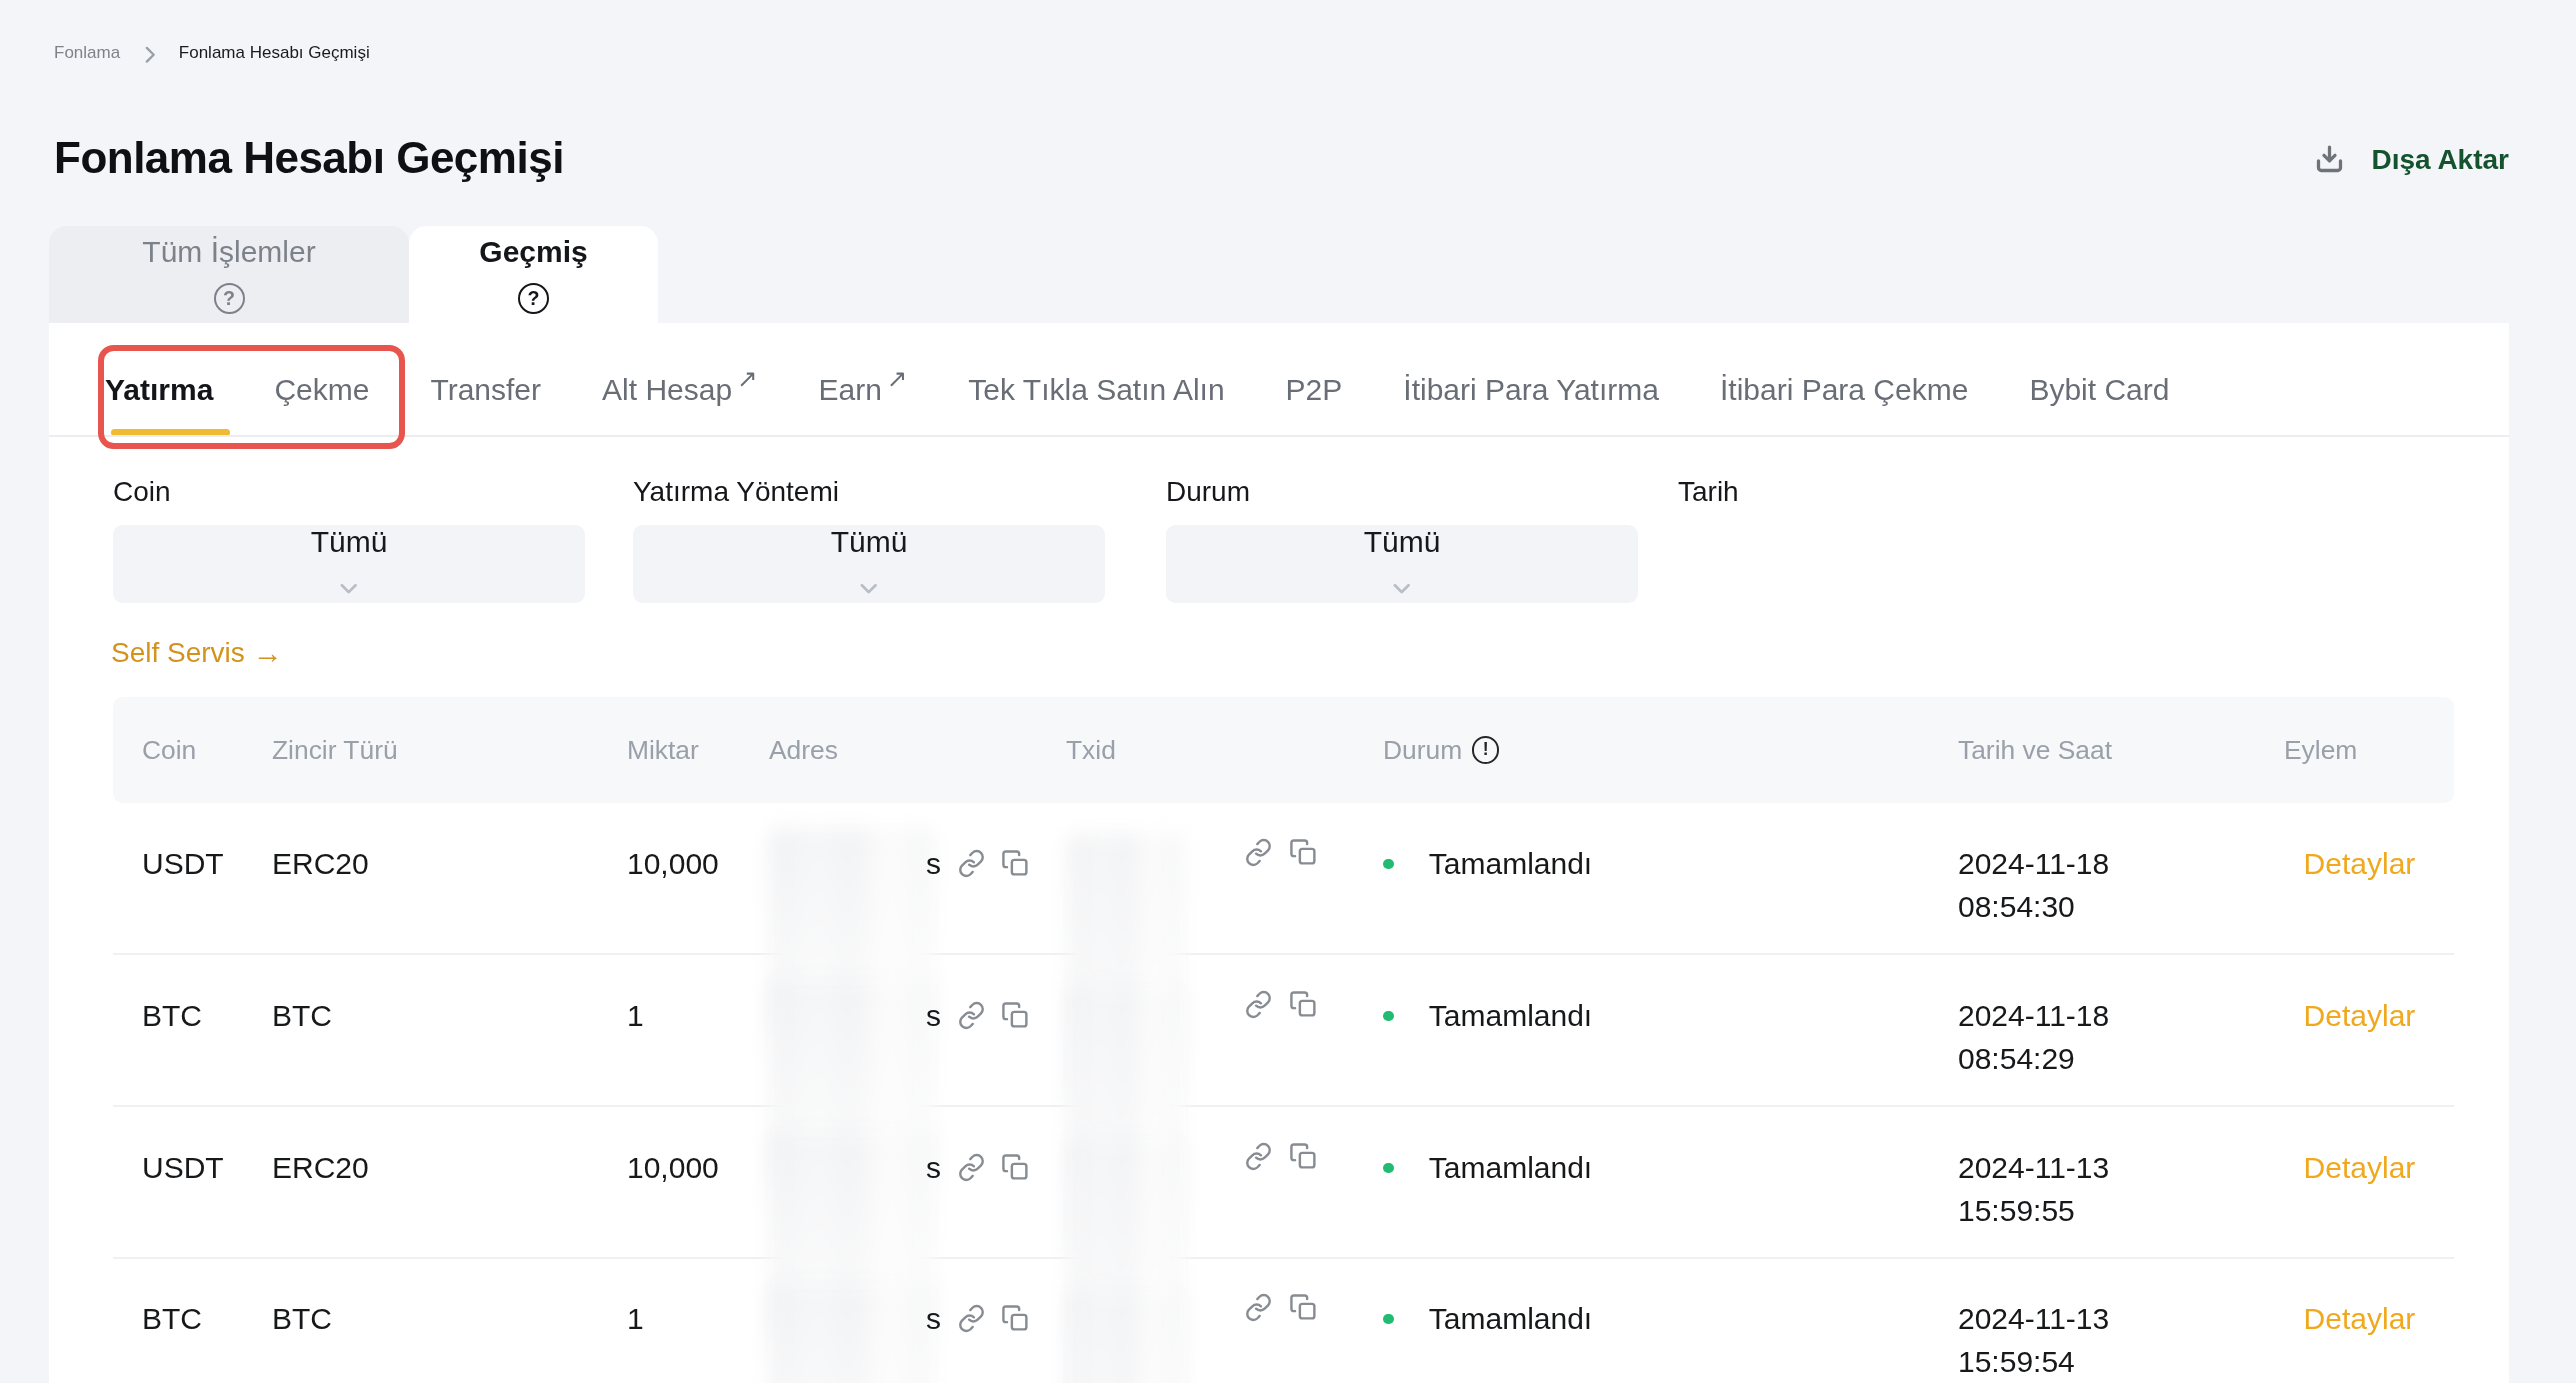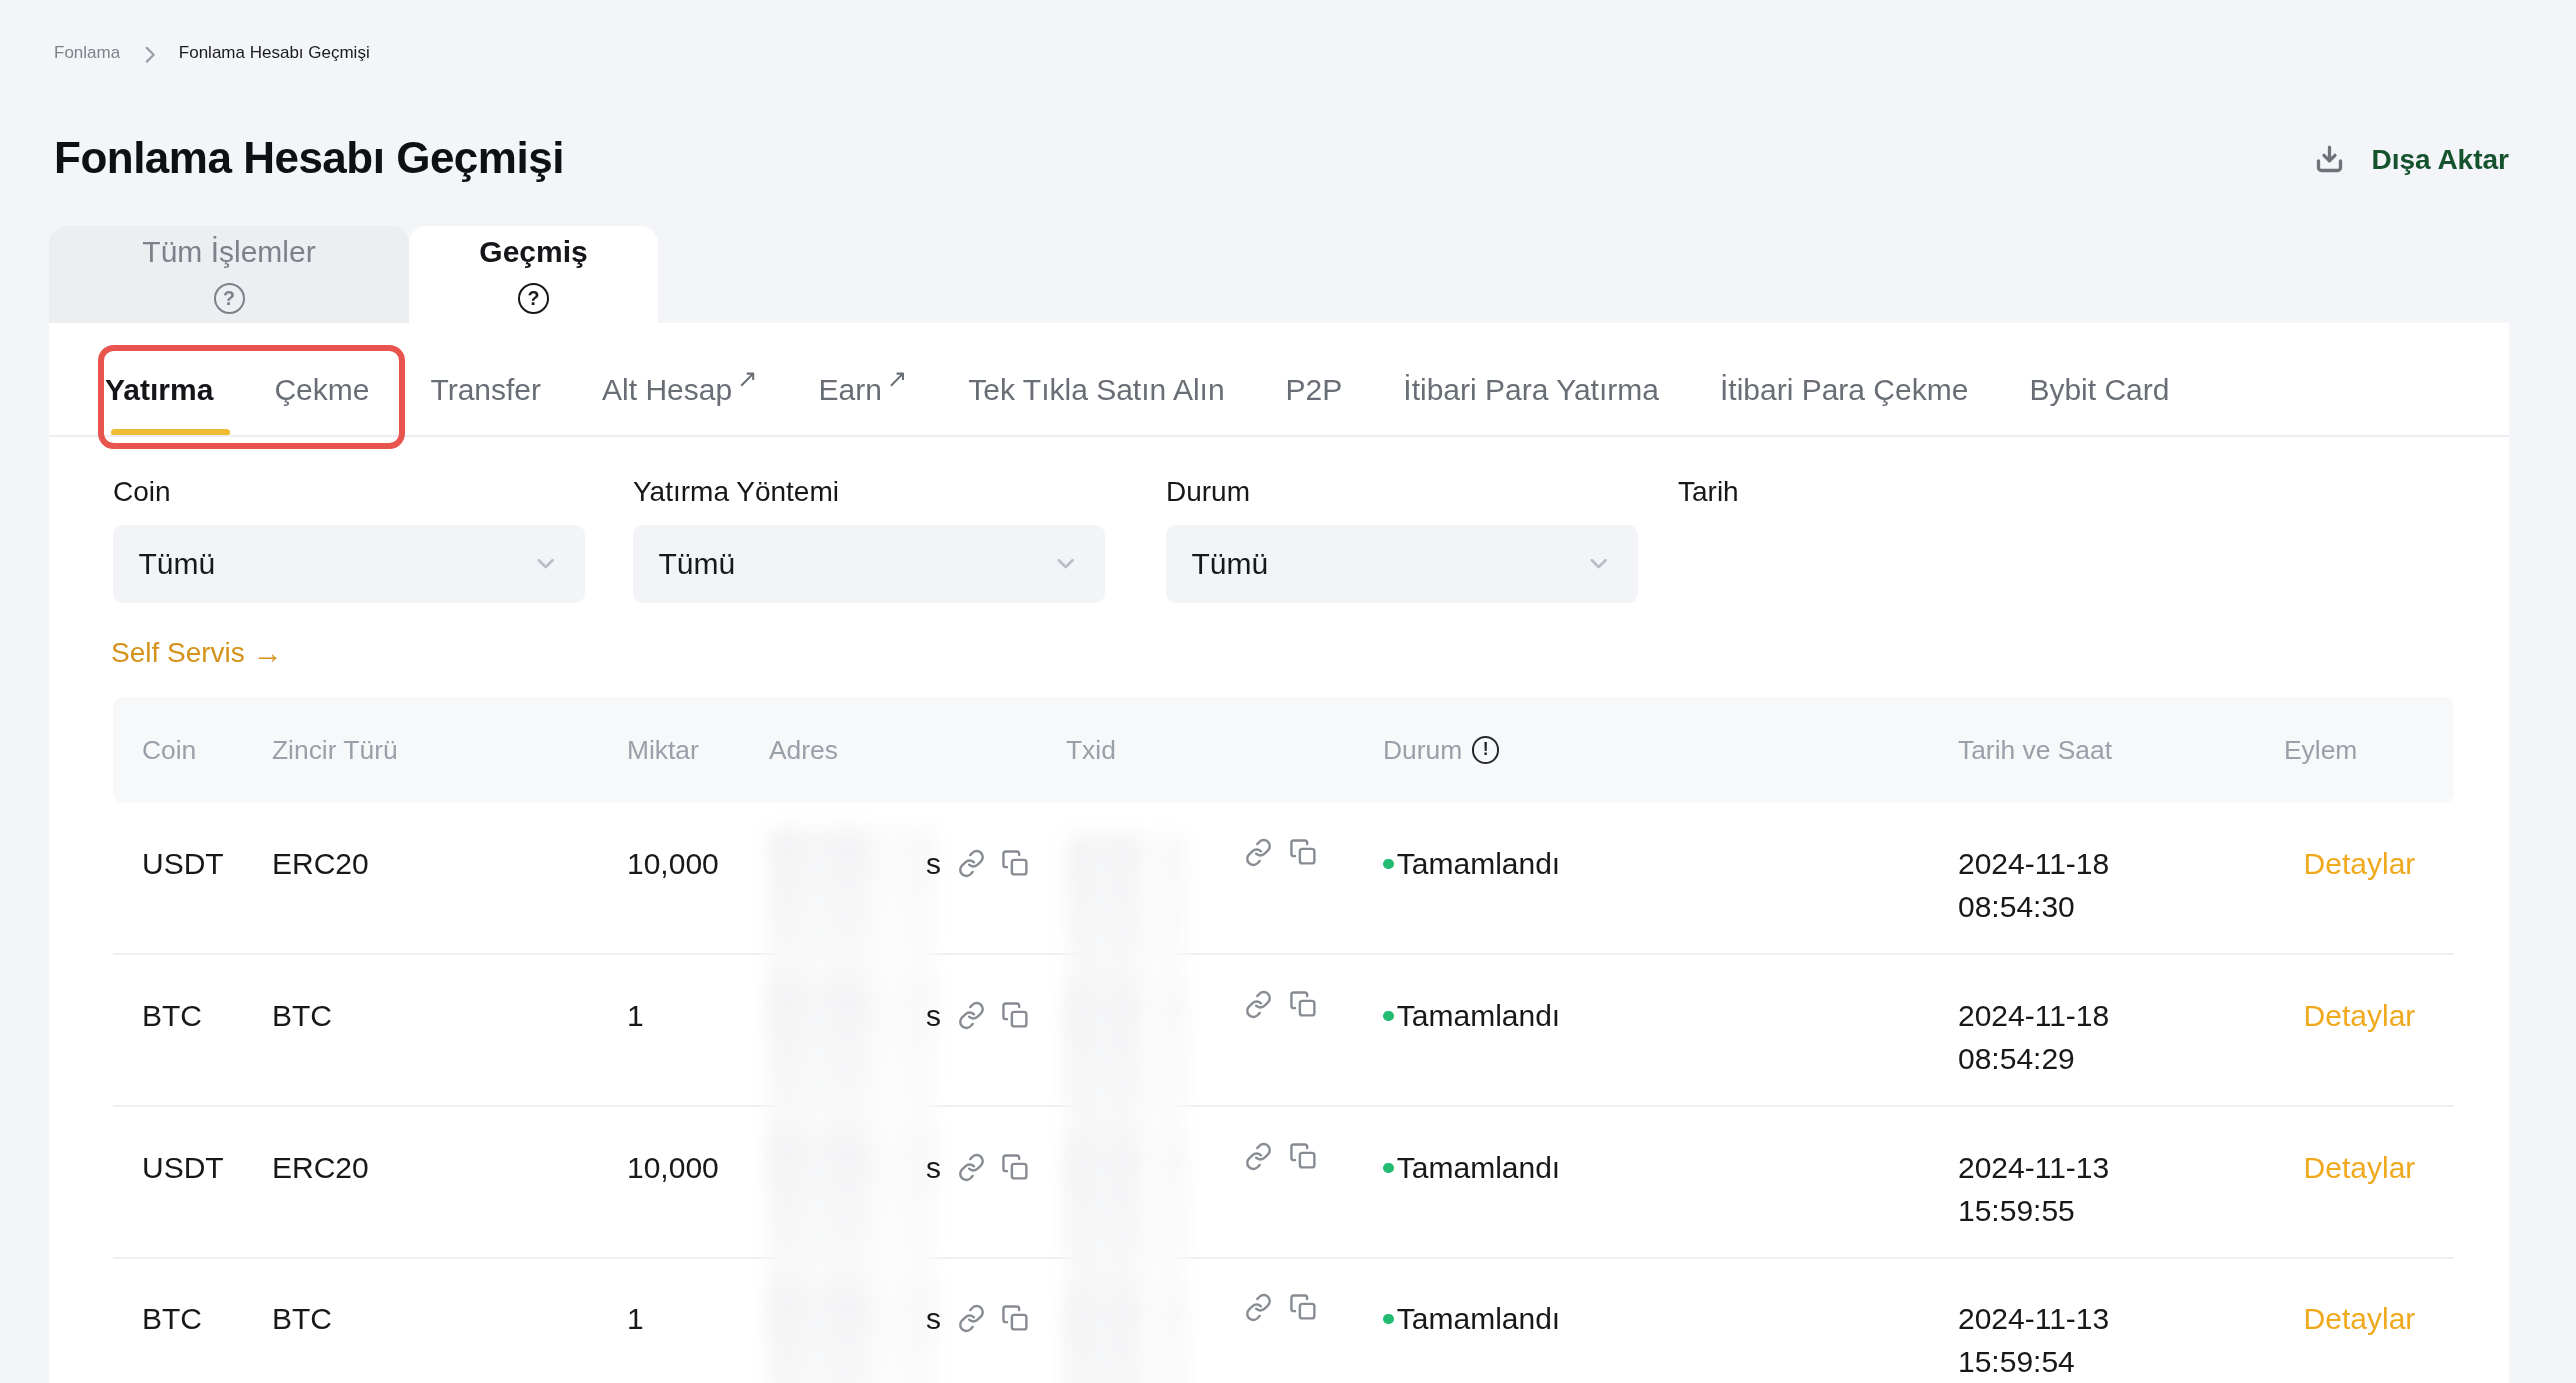--- a/index.html
+++ b/index.html
@@ -49,21 +49,21 @@
 
   
   .fg { position:absolute; top:153px; }
   .fg-coin   { left:64px;   width:472px; }
   .fg-method { left:584px;  width:472px; }
   .fg-status { left:1117px; width:472px; }
   .fg-date   { left:1629px; width:462px; }
   .fg-label { font-size:28px; color:#16171a; font-weight:500; height:33px; }
   .select { margin-top:15.7px; height:78px; background:#f2f4f8; border-radius:9.8px;
     display:flex; align-items:center; justify-content:space-between; padding:0 25.5px;
-    font-size:30px; font-weight:500; cursor:pointer; }
+    font-size:30px; font-weight:500; cursor:pointer;flex-direction:column; }
   .select .chev svg { width:27.4px; height:27.4px; stroke:#b9bec6; fill:none; stroke-width:2.4; stroke-linecap:round; stroke-linejoin:round; }
   .datebox { justify-content:flex-start; }
   .ph { color:#abb0b8; font-size:29px; font-weight:400; }
   .date-arrow svg { width:29px; height:25.5px; stroke:#9aa0a8; fill:none; stroke-width:2.2; stroke-linecap:round; stroke-linejoin:round; margin:0 17.6px 0 41px; }
   .cal { margin-left:auto; }
   .cal svg { width:31px; height:31px; stroke:#9aa0a8; fill:none; stroke-width:2.2; stroke-linecap:round; stroke-linejoin:round; }
 
   
   .helpline { position:absolute; left:62px; top:313px; font-size:28px; display:flex; align-items:center; }
   .helpline .q { color:#17181a; }
@@ -83,21 +83,21 @@
 
   .trow { height:152px; font-size:30px; color:#17181a; }
   .trow.b { border-bottom:2px solid #eef0f3; }
   .r1 { top:480px; } .r2 { top:632px; } .r3 { top:784px; } .r4 { top:935px; }
   .cell { position:relative; z-index:3; padding-top:39px; line-height:43px; }
 
   .addr-extra { display:flex; align-items:center; gap:15.7px; margin-left:157px; }
   .txid-extra { display:flex; align-items:center; gap:15.7px; margin-left:178px; padding-top:35px; }
   .icon-link svg, .icon-copy svg { width:29px; height:29px; stroke:#878c93; fill:none; stroke-width:2; stroke-linecap:round; stroke-linejoin:round; cursor:pointer; }
 
-  .status-cell { display:flex; gap:3px; }
+  .status-cell { display:flex; gap:35px; }
   .dot { width:10.8px; height:10.8px; border-radius:50%; background:#21bc71; margin-top:16.7px; flex:none; }
 
   .action-cell { padding-left:19.6px; }
   .detail-link { color:#f0a81d; font-weight:400; cursor:pointer; }
 
   
   .mask { position:absolute; z-index:2; filter:blur(9.8px); border-radius:9.8px;
     background:
       linear-gradient(180deg, rgba(255,255,255,.40), rgba(255,255,255,.72) 78%),
       linear-gradient(90deg, #e6e7ea 0%, #f0f1f3 30%, #e8e9ec 50%, #fafafb 72%, #eeeff1 100%);

